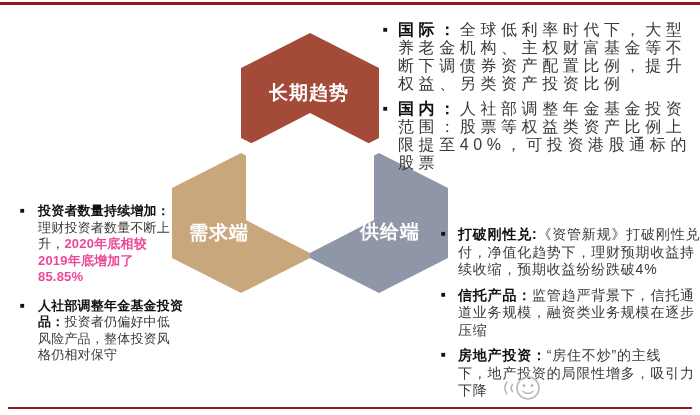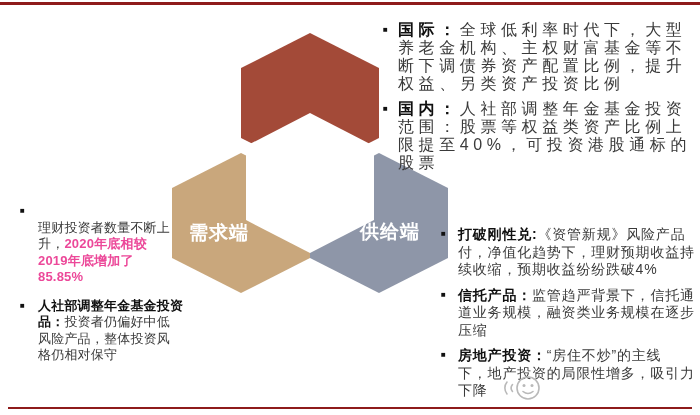--- a/index.html
+++ b/index.html
@@ -61,20 +61,21 @@
 
   <div class="rule rule-top"></div>
 
   <svg class="hexsvg" viewBox="0 0 700 415" aria-hidden="true">
     <polygon points="310,33 379,68 379,138 310,173 241,138 241,68" fill="#a34a38"></polygon>
     <polygon points="241,153 310,188 310,258 241,293 172,258 172,188" fill="#c9a77c"></polygon>
     <polygon points="379,153 448,188 448,258 379,293 310,258 310,188" fill="#8e96a8"></polygon>
     <polygon points="310,113 374,146 374,220 310,253 246,220 246,146" fill="#ffffff"></polygon>
   </svg>
 
+  <div class="hexlabel lbl-lt">长期趋势</div>
   <div class="hexlabel lbl-dm">需求端</div>
   <div class="hexlabel lbl-sp">供给端</div>
 
 
   <div class="col col-topright">
     <div class="item">
       <span class="sq">■</span>
       <p><b>国际：</b><span>全球低利率时代下，大型
 养老金机构、主权财富基金等不
 断下调债券资产配置比例，提升
@@ -85,39 +86,39 @@
       <p><b>国内：</b><span>人社部调整年金基金投资
 范围：股票等权益类资产比例上
 限提至40%，可投资港股通标的
 股票</span></p>
     </div>
   </div>
 
   <div class="col col-left">
     <div class="item">
       <span class="sq">■</span>
-      <p><span>
+      <p><b>投资者数量持续增加：</b><span>
 理财投资者数量不断上
 升，</span><span class="embold">2020年底相较
 2019年底增加了
 85.85%</span></p>
     </div>
     <div class="item">
       <span class="sq">■</span>
       <p><b>人社部调整年金基金投资
 品：</b><span>投资者仍偏好中低
 风险产品，整体投资风
 格仍相对保守</span></p>
     </div>
   </div>
 
   <div class="col col-botright">
     <div class="item">
       <span class="sq">■</span>
-      <p><b>打破刚性兑:</b><span>《资管新规》风险产品
+      <p><b>打破刚性兑:</b><span>《资管新规》打破刚性兑
 付，净值化趋势下，理财预期收益持
 续收缩，预期收益纷纷跌破4%</span></p>
     </div>
     <div class="item">
       <span class="sq">■</span>
       <p><b>信托产品：</b><span>监管趋严背景下，信托通
 道业务规模，融资类业务规模在逐步
 压缩</span></p>
     </div>
     <div class="item">

